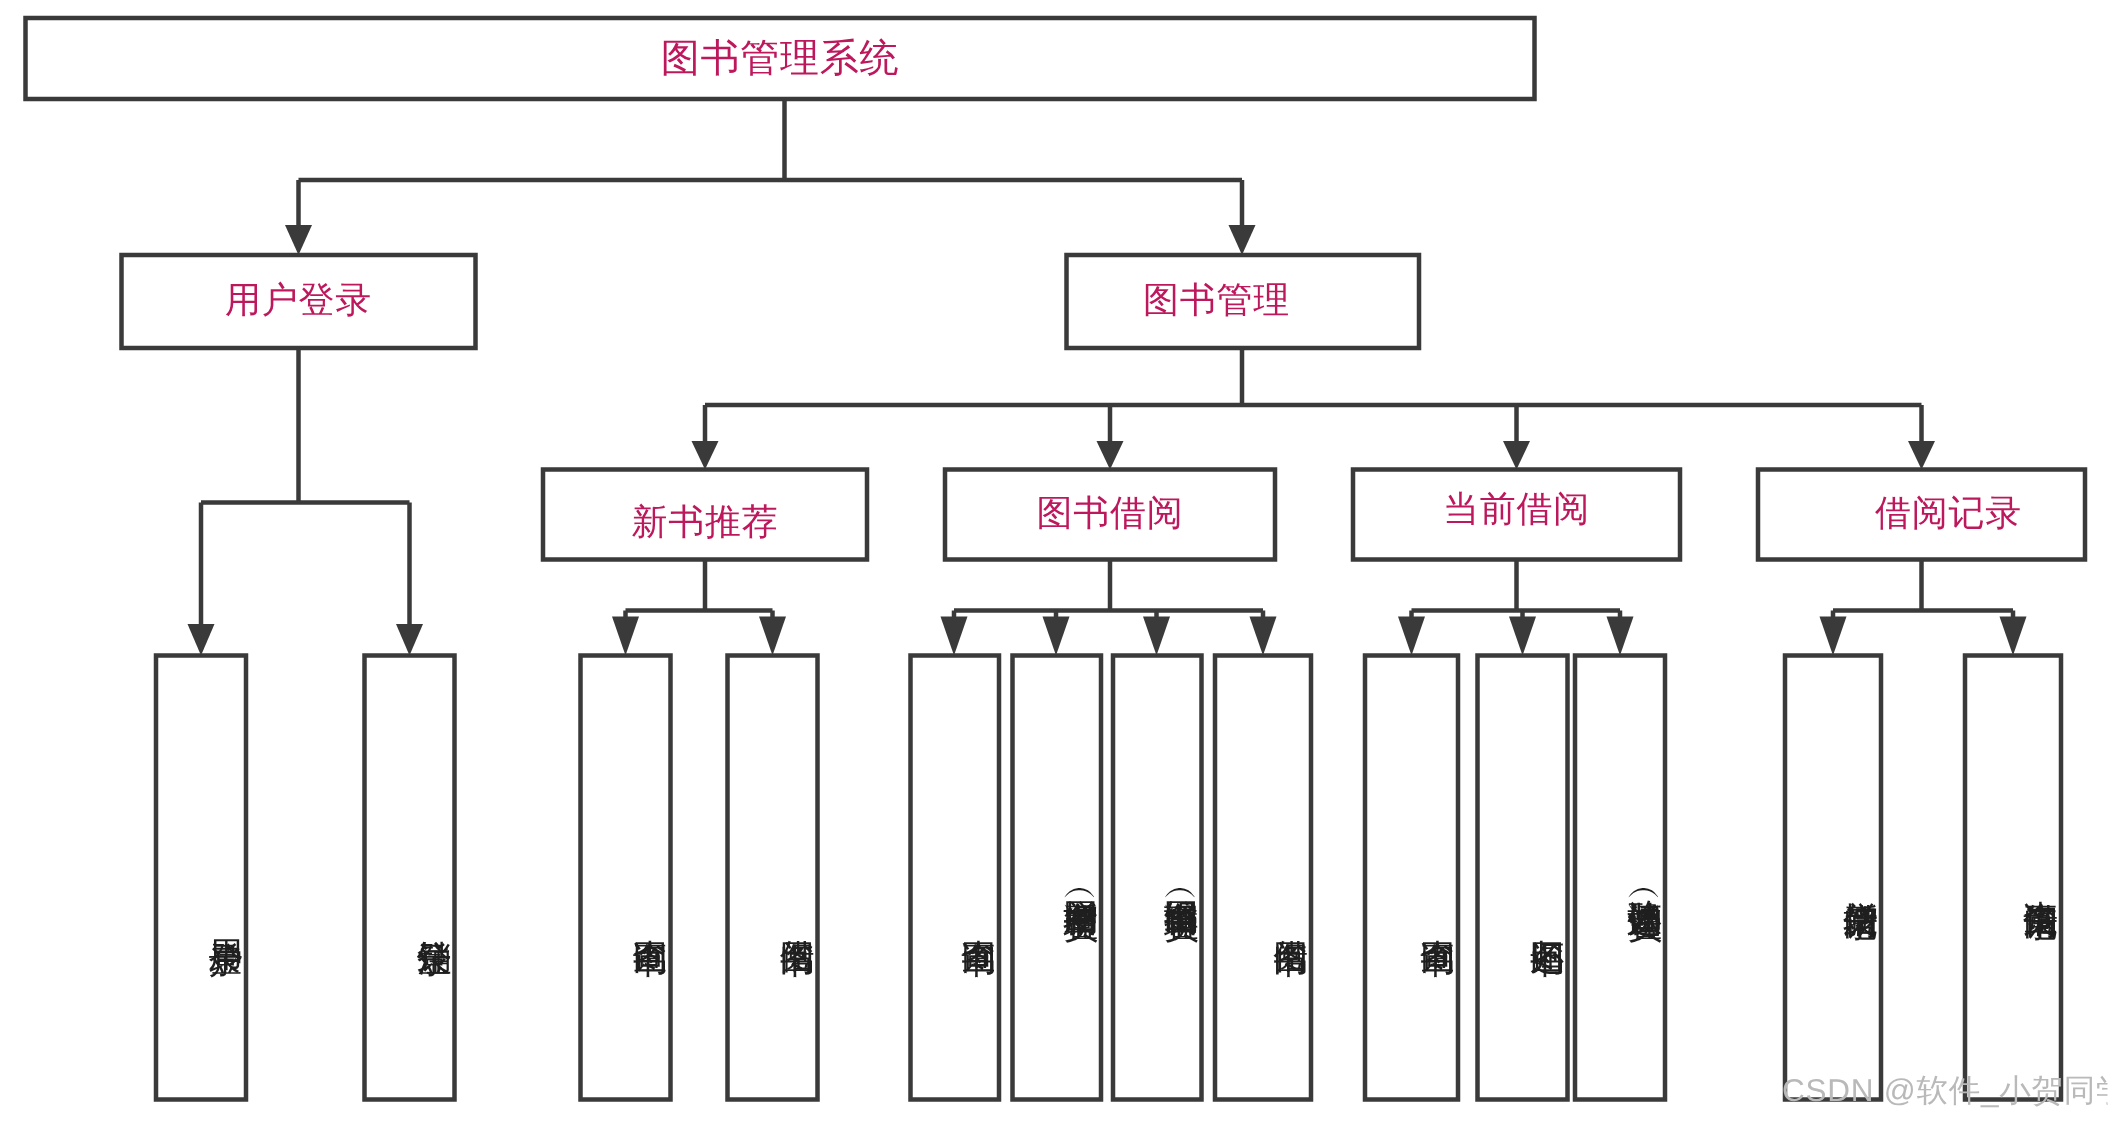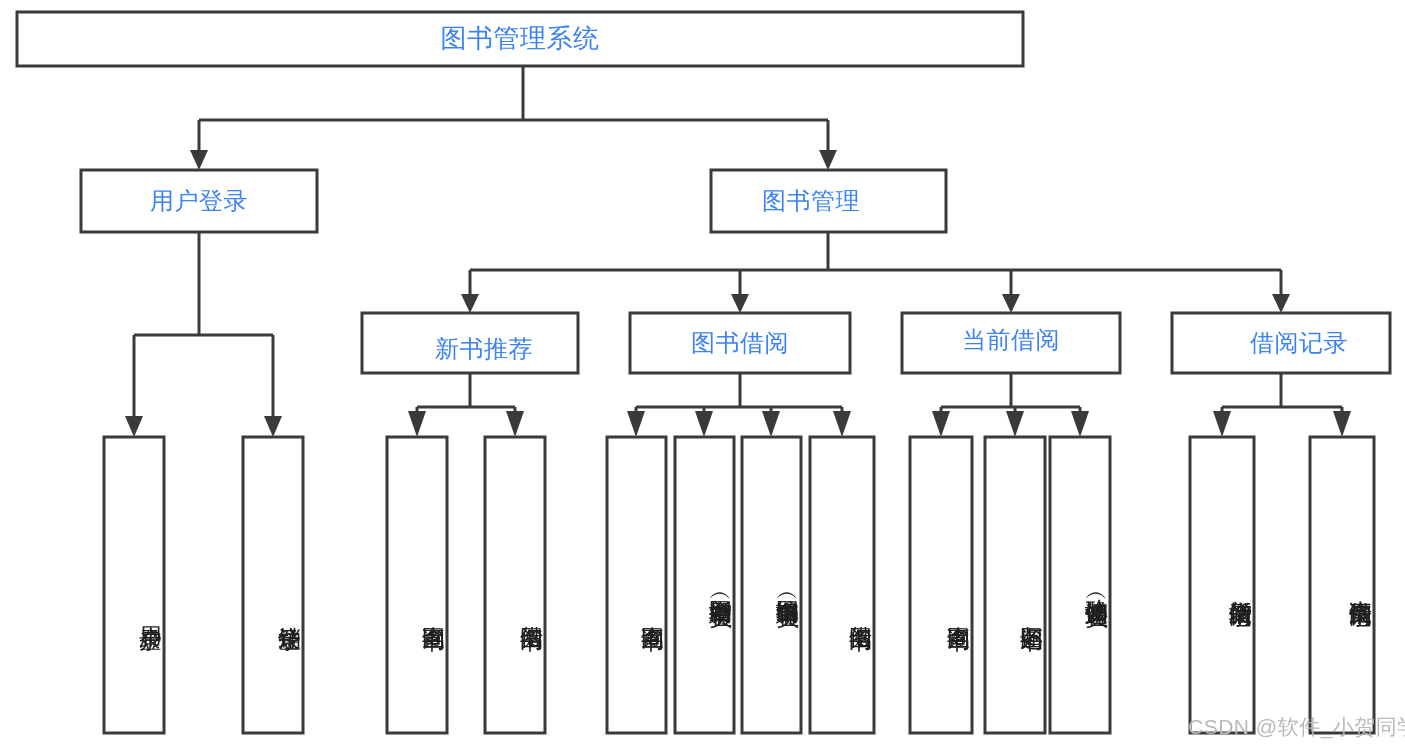--- a/index.html
+++ b/index.html
@@ -39,21 +39,21 @@
   }
   .arrow-head {
     fill: #3a3a3a;
     stroke: none;
   }
   .node-label-h {
     position: absolute;
     display: flex;
     align-items: center;
     justify-content: center;
-    color: #3b82f6;
+    color: #be185d;
     font-size: 24px;
     line-height: 1.2;
     letter-spacing: 0.5px;
     white-space: nowrap;
     pointer-events: none;
   }
   .node-label-v {
     position: absolute;
     display: flex;
     align-items: flex-start;
@@ -167,21 +167,21 @@
     <path class="connector" d="M 1342 407 L 1342 418"></path>
     <polygon class="arrow-head" points="1213,411 1231,411 1222,437"></polygon>
     <polygon class="arrow-head" points="1333,411 1351,411 1342,437"></polygon>
   </svg>
 
   <div class="node-label-h" style="left:17px; top:12px; width:1006px; height:54px; font-size:26px;">图书管理系统</div>
 
   <div class="node-label-h" style="left:81px; top:170px; width:236px; height:62px;">用户登录</div>
   <div class="node-label-h" style="left:711px; top:170px; width:200px; height:62px;">图书管理</div>
 
-  <div class="node-label-h" style="left:362px; top:313px; width:216px; height:72px;margin-left:14px;">新书推荐</div>
+  <div class="node-label-h" style="left:362px; top:313px; width:216px; height:72px;">新书推荐</div>
   <div class="node-label-h" style="left:630px; top:313px; width:220px; height:60px;">图书借阅</div>
   <div class="node-label-h" style="left:902px; top:313px; width:218px; height:55px;">当前借阅</div>
   <div class="node-label-h" style="left:1172px; top:313px; width:254px; height:60px;">借阅记录</div>
 
   <div class="node-label-v" style="left:104px; top:500px; width:60px; height:220px;">用户登录</div>
   <div class="node-label-v" style="left:243px; top:500px; width:60px; height:220px;">注销登录</div>
 
   <div class="node-label-v" style="left:387px; top:500px; width:60px; height:220px;">查询图书</div>
   <div class="node-label-v" style="left:485px; top:500px; width:60px; height:220px;">借阅图书</div>
 

